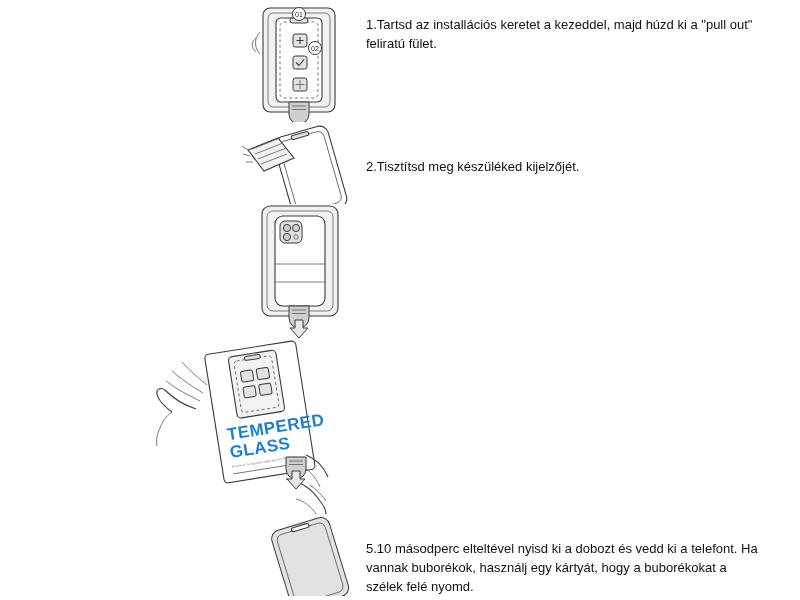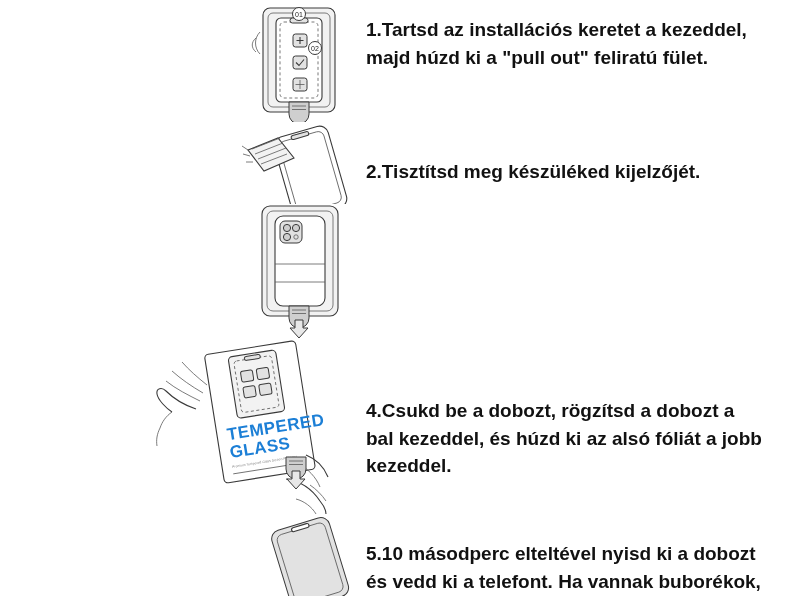--- a/index.html
+++ b/index.html
@@ -32,26 +32,25 @@
     align-items: flex-start;
     position: relative;
   }
   .illus {
     width: 350px;
     flex: 0 0 350px;
     position: relative;
   }
   .text {
     flex: 1 1 auto;
-    font-size: 19px;
+    font-size: 13px;
     line-height: 1.45;
     color: #111;
     padding-left: 6px;
     padding-right: 20px;
-    font-weight: bold;
   }
   
   .s1 { height: 118px; }
   .s1 .text { padding-top: 12px; }
   .s2 { height: 82px; }
   .s2 .text { padding-top: 36px; }
   .s3 { height: 135px; }
   .s3 .text { padding-top: 8px; }
   .s4 { height: 175px; }
   .s4 .text { padding-top: 58px; }
@@ -192,21 +191,20 @@
           <path class="ln-thin" d="M300 146 c 6 4 12 10 16 16"></path>
           <path class="ln" d="M276 140 c 14 2 26 10 34 22 c 4 5 6 10 6 13"></path>
           <path class="ln-thin" d="M286 160 c 8 2 16 8 20 15"></path>
 
           <path class="fill-dk" d="M276 118 h20 v12 a10 10 0 0 1 -20 0 z"></path>
           <path class="ln-thin" d="M279 122 h14 M279 125.5 h14"></path>
 
           <path class="arrowfill" d="M282 132 h8 v8 h5 l-9 10 l-9 -10 h5 z"></path>
         </svg>
       </div>
-      <div class="text">4.Csukd be a dobozt, rögzítsd a dobozt a bal kezeddel, és húzd ki az alsó fóliát a jobb kezeddel.</div>
     </div>
 
     <div class="step s5">
       <div class="illus">
         <svg width="350" height="82" viewBox="0 0 350 82">
           <g transform="rotate(-17 300 42)">
             <rect class="fill-md" x="268" y="8" width="60" height="82" rx="9"></rect>
             <rect class="ln-thin" x="273" y="13" width="50" height="72" rx="6"></rect>
             <rect class="fill-w" x="290" y="10" width="18" height="4" rx="2"></rect>
           </g>

